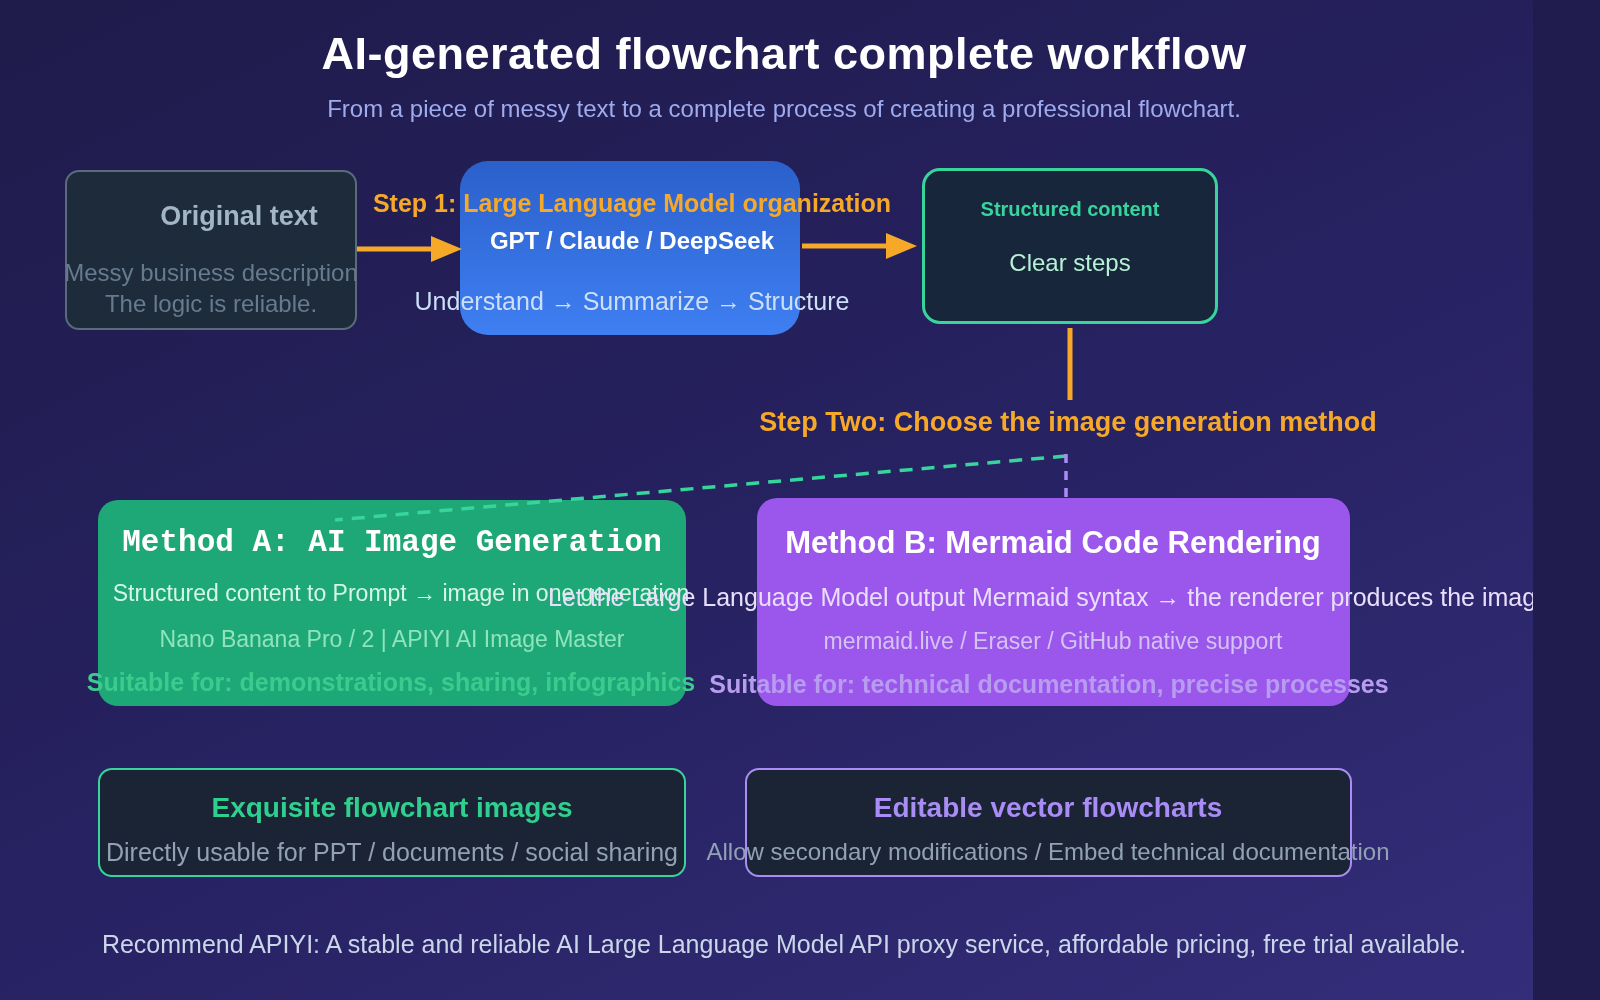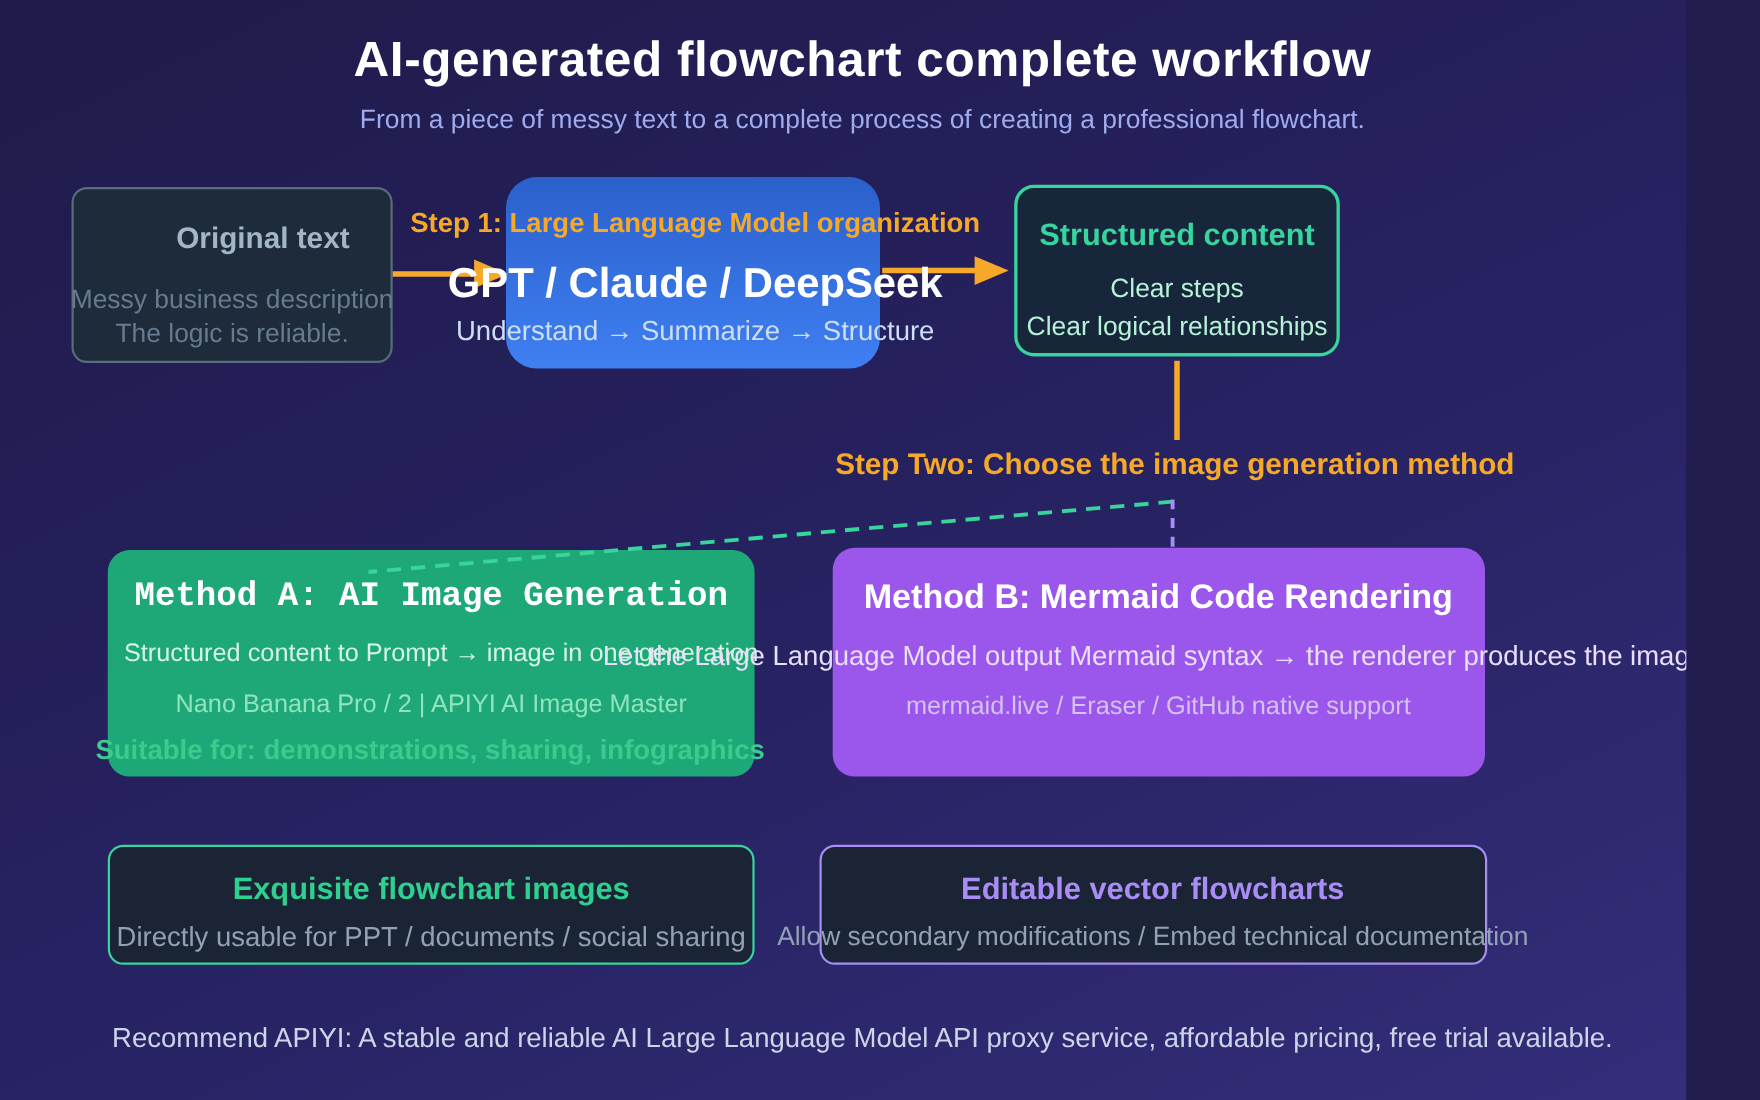--- a/index.html
+++ b/index.html
@@ -30,28 +30,28 @@
   .original-title { left: 211px; top: 201px; font-size: 27px; font-weight: bold; color: #a3b6c6; margin-left: 28px; }
   .original-line1 { left: 211px; top: 259px; font-size: 24px; color: #677b8f; }
   .original-line2 { left: 211px; top: 290px; font-size: 24px; color: #677b8f; }
 
   .llm-box {
     left: 460px; top: 161px; width: 340px; height: 174px;
     border-radius: 28px;
     background: linear-gradient(180deg, #2b60cb 0%, #3f7ff2 100%);
   }
   .step1-label { left: 632px; top: 189px; font-size: 25px; font-weight: bold; color: #f6a829; z-index: 6; }
-  .llm-title { left: 632px; top: 237px; font-size: 38px; font-weight: bold; color: #ffffff; z-index: 6; }
+  .llm-title { left: 632px; top: 227px; font-size: 24px; font-weight: bold; color: #ffffff; z-index: 6; }
   .llm-pipeline { left: 632px; top: 287px; font-size: 25px; color: #cddff7; }
 
   .structured-box {
     left: 922px; top: 168px; width: 296px; height: 156px;
     background: #17263a; border: 3px solid #37d49c; border-radius: 18px;
   }
-  .structured-title { left: 1070px; top: 198px; font-size: 28px; font-weight: bold; color: #37d49e; }
+  .structured-title { left: 1070px; top: 198px; font-size: 20px; font-weight: bold; color: #37d49e; }
   .structured-line1 { left: 1070px; top: 249px; font-size: 24px; color: #b7f2d8; }
   .structured-line2 { left: 1070px; top: 284px; font-size: 24px; color: #b7f2d8; }
 
   .step2-label { left: 1068px; top: 407px; font-size: 27px; font-weight: bold; color: #f6a829; }
 
   .method-a-box { left: 98px; top: 500px; width: 588px; height: 206px; background: #1ea878; border-radius: 20px; }
   .method-a-title { left: 392px; top: 525px; font-size: 31px; font-weight: bold; color: #ffffff; font-family: Liberation Mono, monospace; }
   .method-a-desc { left: 401px; top: 580px; font-size: 23px; color: #d6f6e6; }
   .method-a-tools { left: 392px; top: 626px; font-size: 23px; color: #90e4bc; }
   .method-a-suitable { left: 391px; top: 668px; font-size: 25px; font-weight: bold; color: #3ccb8e; }
@@ -94,21 +94,20 @@
   <div class="cnode original-line2">The logic is reliable.</div>
 
   <div class="box llm-box"></div>
   <div class="cnode step1-label">Step 1: Large Language Model organization</div>
   <div class="cnode llm-title">GPT / Claude / DeepSeek</div>
   <div class="cnode llm-pipeline">Understand → Summarize → Structure</div>
 
   <div class="box structured-box"></div>
   <div class="cnode structured-title">Structured content</div>
   <div class="cnode structured-line1">Clear steps</div>
-  <div class="cnode structured-line2">Clear logical relationships</div>
 
   <svg id="connector-layer" width="1600" height="1000" viewBox="0 0 1600 1000">
     <g>
       <line x1="357" y1="249" x2="433" y2="249" stroke="#f6a829" stroke-width="5"></line>
       <polygon points="431,236 462,249 431,262" fill="#f6a829"></polygon>
     </g>
     <g>
       <line x1="802" y1="246" x2="888" y2="246" stroke="#f6a829" stroke-width="5"></line>
       <polygon points="886,233 917,246 886,259" fill="#f6a829"></polygon>
     </g>
@@ -122,20 +121,21 @@
   <div class="box method-a-box"></div>
   <div class="cnode method-a-title">Method A: AI Image Generation</div>
   <div class="cnode method-a-desc">Structured content to Prompt → image in one generation</div>
   <div class="cnode method-a-tools">Nano Banana Pro / 2 | APIYI AI Image Master</div>
   <div class="cnode method-a-suitable">Suitable for: demonstrations, sharing, infographics</div>
 
   <div class="box method-b-box"></div>
   <div class="cnode method-b-title">Method B: Mermaid Code Rendering</div>
   <div class="cnode method-b-desc">Let the Large Language Model output Mermaid syntax → the renderer produces the image</div>
   <div class="cnode method-b-tools">mermaid.live / Eraser / GitHub native support</div>
+  <div class="cnode method-b-suitable">Suitable for: technical documentation, precise processes</div>
 
   <div class="box outcome-a-box"></div>
   <div class="cnode outcome-a-title">Exquisite flowchart images</div>
   <div class="cnode outcome-a-desc">Directly usable for PPT / documents / social sharing</div>
 
   <div class="box outcome-b-box"></div>
   <div class="cnode outcome-b-title">Editable vector flowcharts</div>
   <div class="cnode outcome-b-desc">Allow secondary modifications / Embed technical documentation</div>
 
   <div class="cnode footer-note">Recommend APIYI: A stable and reliable AI Large Language Model API proxy service, affordable pricing, free trial available.</div>

